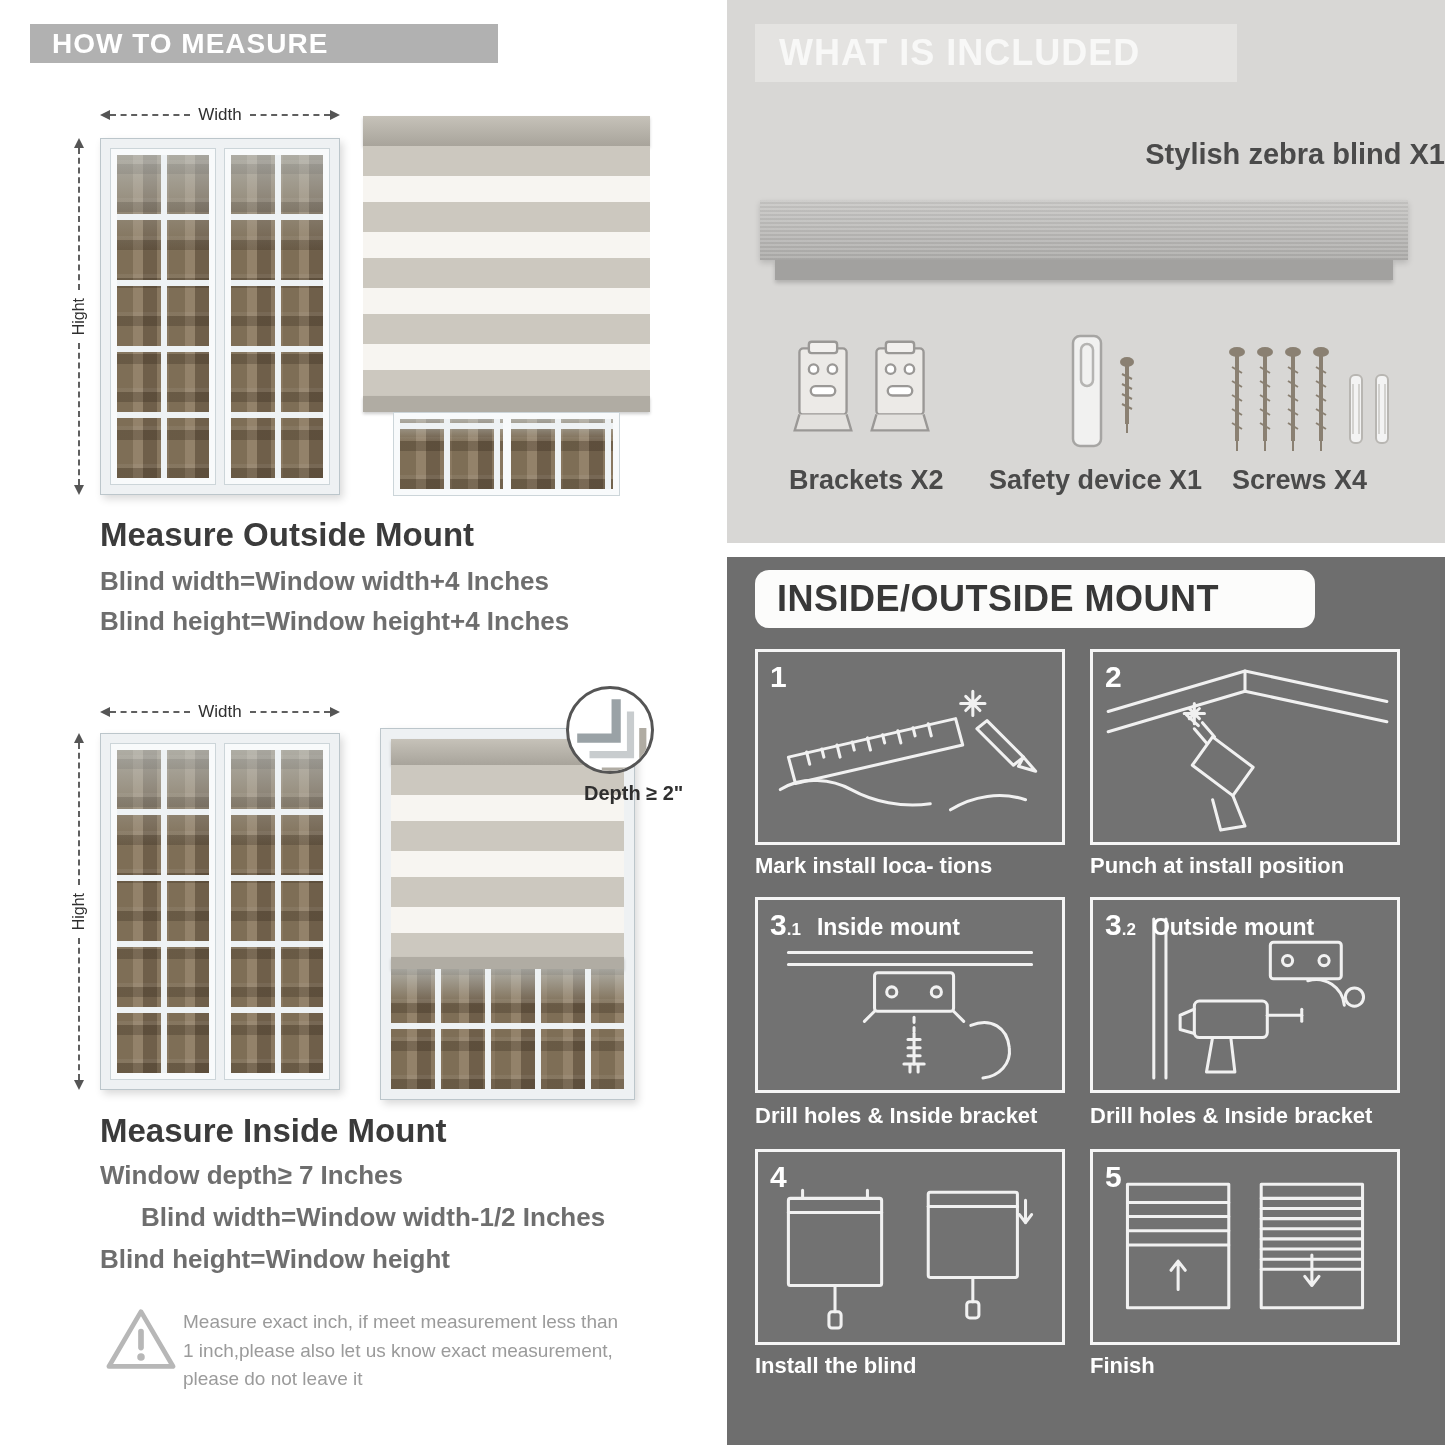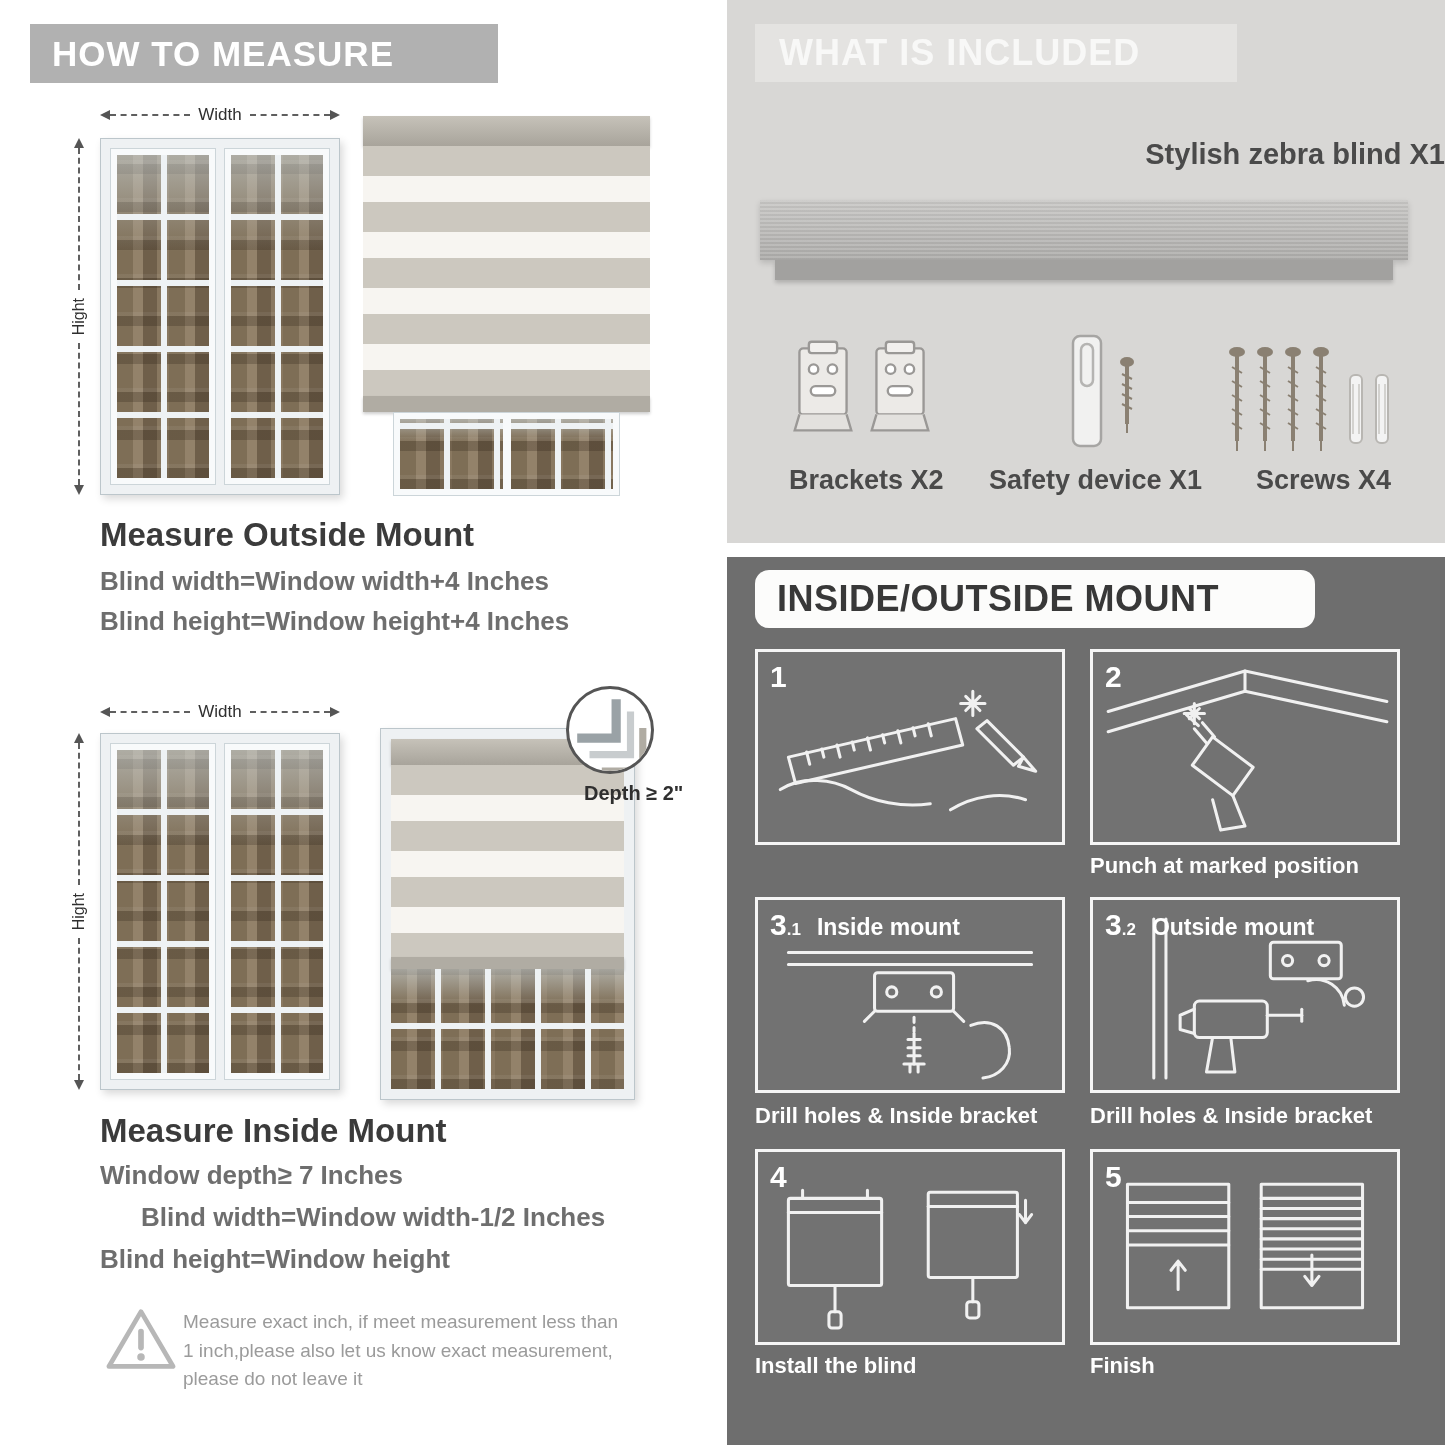--- a/index.html
+++ b/index.html
@@ -1,22 +1,22 @@
 <!DOCTYPE html>
 <html><head>
 <meta charset="utf-8">
 <style>
   *{margin:0;padding:0;box-sizing:border-box;}
   html,body{width:1445px;height:1445px;}
   body{font-family:"Liberation Sans",sans-serif;background:#ffffff;position:relative;overflow:hidden;}
   .abs{position:absolute;}
 
   
-  .banner-left{position:absolute;left:30px;top:24px;width:468px;height:59px;background:#b1b1b1;
-    color:#fff;font-size:35px;font-weight:700;letter-spacing:1px;display:flex;align-items:center;padding-left:22px;}
+  .banner-left{position:absolute;left:30px;top:24px;width:468px;height:39px;background:#b1b1b1;
+    color:#fff;font-size:28px;font-weight:700;letter-spacing:1px;display:flex;align-items:center;padding-left:22px;}
 
   .win{position:absolute;background:#eef1f3;border:1px solid #bcc6cb;box-shadow:3px 4px 8px rgba(0,0,0,.15);
     padding:9px;display:flex;}
   .sash{flex:1;background:#f8fafb;border:1px solid #ccd5d9;padding:6px;}
   .sash + .sash{margin-left:8px;}
   .panes{width:100%;height:100%;
     background:
       repeating-linear-gradient(90deg, transparent 0 44px, #eef2f4 44px 50px),
       repeating-linear-gradient(0deg, transparent 0 60px, #eef2f4 60px 66px),
       linear-gradient(180deg, rgba(214,224,228,.55) 0, rgba(214,224,228,0) 30%),
@@ -242,57 +242,58 @@
       <rect x="5" y="3" width="12" height="68" rx="5" fill="rgba(255,255,255,.7)" stroke="#b8b6b2" stroke-width="2"></rect>
       <path d="M8 12 v50 M14 12 v50" stroke="#c9c7c3" stroke-width="1.5" fill="none"></path>
     </svg>
     <svg class="abs" style="left:644px;top:372px;width:22px;height:80px;" viewBox="0 0 22 80">
       <rect x="5" y="3" width="12" height="68" rx="5" fill="rgba(255,255,255,.7)" stroke="#b8b6b2" stroke-width="2"></rect>
       <path d="M8 12 v50 M14 12 v50" stroke="#c9c7c3" stroke-width="1.5" fill="none"></path>
     </svg>
 
     <div class="hw-label" style="left:62px;">Brackets X2</div>
     <div class="hw-label" style="left:262px;">Safety device X1</div>
-    <div class="hw-label" style="left:505px;margin-left:24px;">Screws X4</div>
+    <div class="hw-label" style="left:505px;">Screws X4</div>
   </section>
 
   <section class="panel-dark">
     <div class="banner-mount">INSIDE/OUTSIDE MOUNT</div>
 
     <div class="step-box" style="left:28px;top:92px;">
       <div class="step-num">
           <span class="n">1</span>
         </div>
       <svg class="step-art" viewBox="0 0 300 180">
         <path d="M30 100 L195 62 L202 88 L37 126 Z"></path>
         <path d="M48 95 l3 12 M63 92 l2 8 M78 88 l3 12 M93 85 l2 8 M108 81 l3 12 M123 78 l2 8 M138 74 l3 12 M153 71 l2 8 M168 67 l3 12"></path>
         <path d="M205 40 l14 14 M219 40 l-14 14 M212 35 v24 M200 47 h24"></path>
         <path d="M226 64 L262 100 L252 108 L216 72 Z"></path>
         <path d="M262 100 l12 14 -17 -5 z"></path>
         <path d="M22 132 C44 118 74 122 92 132 C114 144 142 150 170 146"></path>
         <path d="M190 152 C212 138 240 134 264 142"></path>
       </svg>
     </div>
+    <div class="step-caption" style="left:28px;top:296px;">Mark install loca- tions</div>
 
     <div class="step-box" style="left:363px;top:92px;">
       <div class="step-num">
           <span class="n">2</span>
         </div>
       <svg class="step-art" viewBox="0 0 300 180">
         <path d="M15 55 L150 15 L290 45"></path>
         <path d="M15 75 L150 35 L290 65"></path>
         <path d="M150 15 L150 35"></path>
         <path d="M95 52 l10 10 M105 52 l-10 10 M100 47 v20 M90 57 h20"></path>
         <path d="M118 80 L158 110 L138 138 L98 108 Z"></path>
         <path d="M138 138 L150 168 L126 172 L118 142"></path>
         <path d="M112 86 L100 72 M120 80 L108 66"></path>
         <path d="M104 69 L92 58"></path>
       </svg>
     </div>
-    <div class="step-caption" style="left:363px;top:296px;">Punch at  marked position</div>
+    <div class="step-caption" style="left:363px;top:296px;">Punch at  install position</div>
 
     <div class="step-box" style="left:28px;top:340px;">
       <div class="step-num">
         <span class="n">3</span>
           <span class="sub">.1</span>
         <span class="step-title">Inside mount</span>
       </div>
       <svg class="step-art" viewBox="0 0 300 180">
         <path d="M30 48 H270 M30 60 H270"></path>
         <rect x="115" y="68" width="78" height="38" rx="3"></rect>

